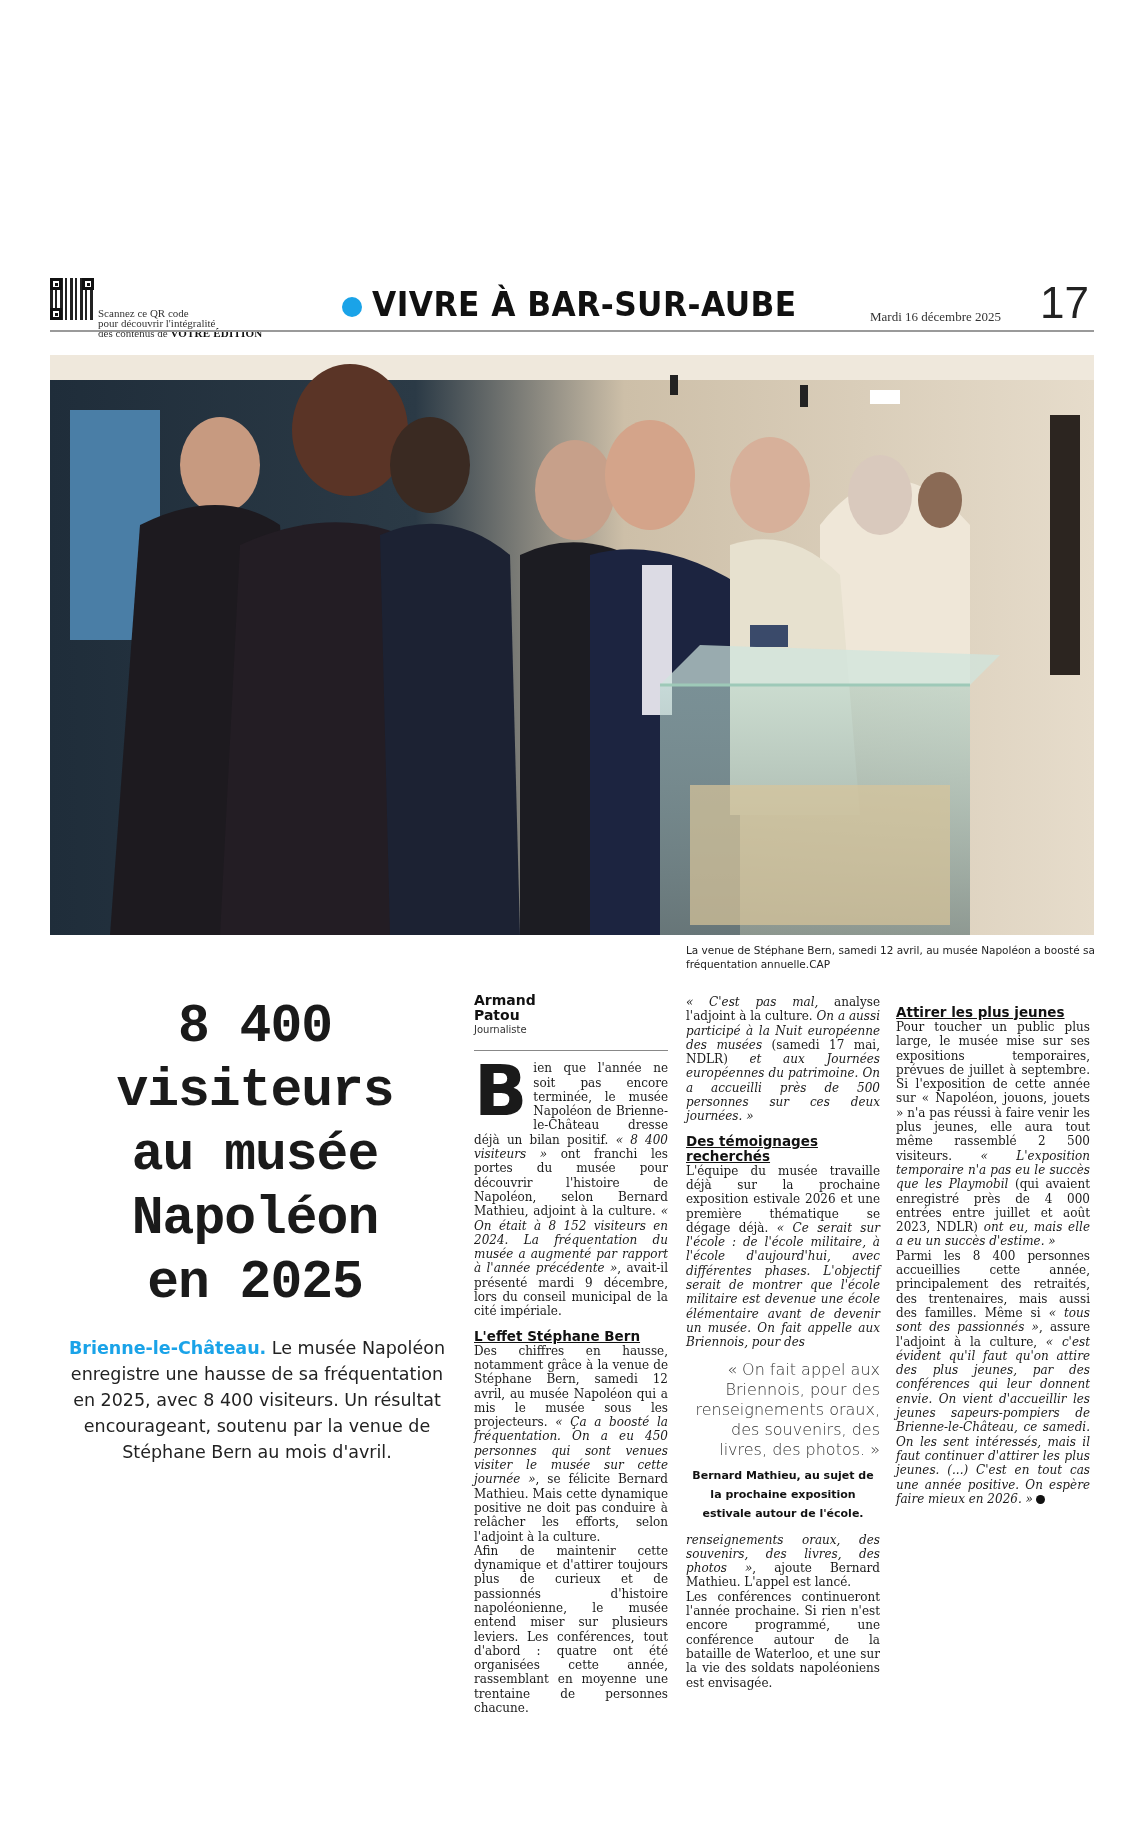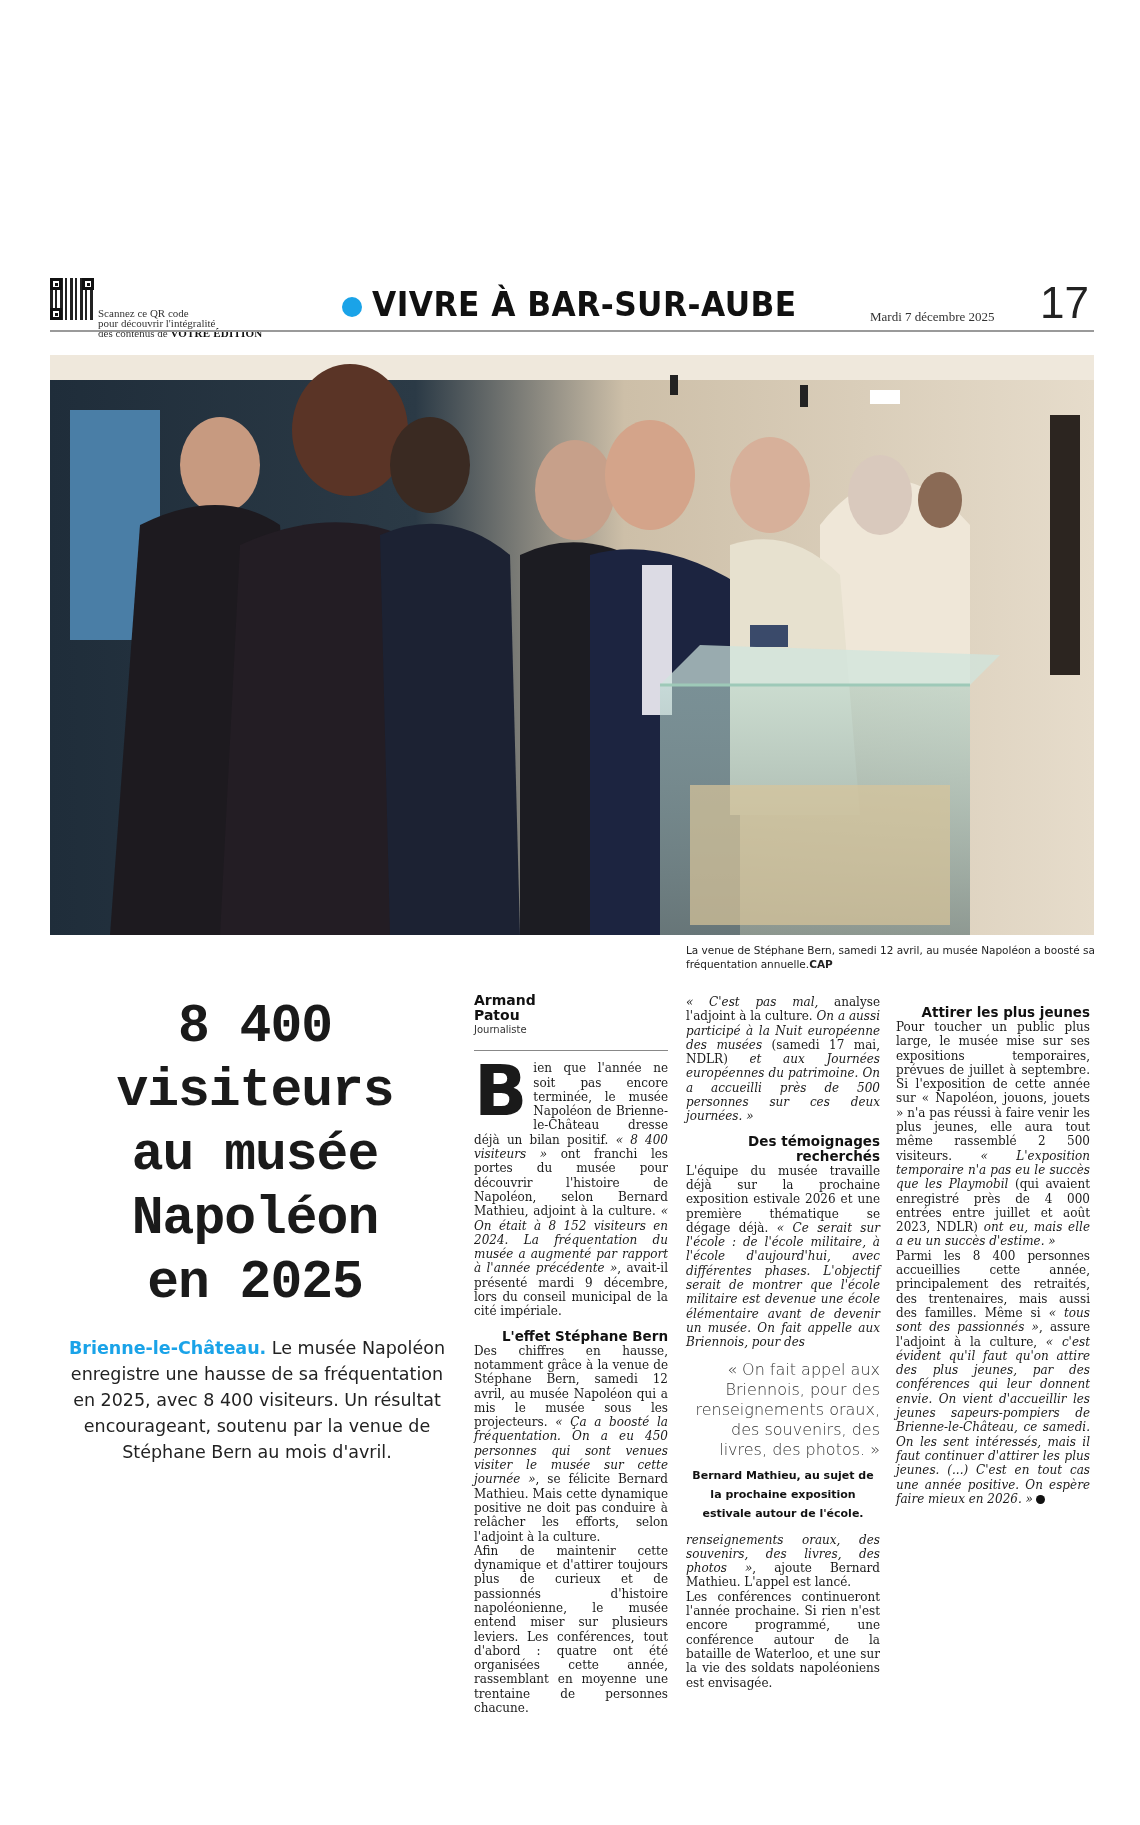--- a/index.html
+++ b/index.html
@@ -18,38 +18,38 @@
   .qr-text b { font-weight: 900; color: #111; letter-spacing: 0.2px; }
   .section-dot { position: absolute; left: 292px; top: 21px; width: 20px; height: 20px; border-radius: 50%; background: #1aa3e8; }
   .section-title { position: absolute; left: 322px; top: 8px; font-family: "DejaVu Sans", sans-serif; font-weight: 900; font-size: 34px; letter-spacing: 0.5px; color: #111; transform: scaleX(0.92); transform-origin: left; white-space: nowrap; }
   .date { position: absolute; left: 820px; top: 33px; font-family: "Liberation Serif", serif; font-size: 13px; color: #333; white-space: nowrap; }
   .page-num { position: absolute; left: 990px; top: 2px; font-family: "Liberation Sans", sans-serif; font-size: 44px; font-weight: 300; color: #222; }
 
   
   .photo { position: absolute; left: 50px; top: 355px; width: 1044px; height: 580px; overflow: hidden; background: #3a3a38; }
   .photo svg { display: block; }
   .caption { position: absolute; left: 686px; top: 943px; width: 420px; font-family: "DejaVu Sans", sans-serif; font-size: 10.5px; line-height: 14px; color: #222; }
-  .caption b { font-weight: 700; }
+  .caption b { font-weight: 400; }
 
   
   .headline { position: absolute; left: 60px; top: 995px; width: 390px; text-align: center; font-family: Liberation Mono, monospace; font-weight: 900; font-size: 53px; line-height: 64px; letter-spacing: -1px; color: #1a1a1a; }
   .headline span { display: block; }
   .chapo { position: absolute; left: 58px; top: 1335px; width: 398px; text-align: center; font-family: "DejaVu Sans", sans-serif; font-size: 17.5px; line-height: 26px; color: #222; }
   .chapo .loc { color: #1aa3e8; font-weight: 700; }
 
   
   .col { position: absolute; top: 993px; width: 194px; font-family: "DejaVu Serif", serif; font-size: 12px; line-height: 14.3px; color: #1a1a1a; text-align: justify; hyphens: auto; }
   .col1 { left: 474px; }
   .col2 { left: 686px; top: 995px; }
   .col3 { left: 896px; top: 995px; }
   .col i { font-style: italic; }
   .byline-name { font-family: "DejaVu Sans", sans-serif; font-weight: 900; font-size: 14px; line-height: 15px; color: #111; }
   .byline-role { font-family: "DejaVu Sans", sans-serif; font-size: 10px; color: #333; padding-bottom: 13px; border-bottom: 1px solid #888; margin-bottom: 10px; }
   .dropcap { float: left; font-family: "DejaVu Sans", sans-serif; font-weight: 900; font-size: 70px; line-height: 56px; height: 58px; margin: 2px 6px 0 0; color: #1a1a1a; }
-  .subhead { font-family: "DejaVu Sans", sans-serif; font-weight: 900; font-size: 13.5px; line-height: 15px; color: #111; margin-top: 10px; text-align: right; }
+  .subhead { font-family: "DejaVu Sans", sans-serif; font-weight: 900; font-size: 13.5px; line-height: 15px; color: #111; margin-top: 10px; text-align: left; text-decoration: underline; }
   .pullquote { font-family: "DejaVu Sans", sans-serif; font-size: 16px; line-height: 20px; text-align: right; color: #333; margin: 10px 0 6px; font-weight: 300; }
   .pullquote-attr { font-family: "DejaVu Sans", sans-serif; font-weight: 700; font-size: 11px; line-height: 19px; text-align: center; color: #111; margin-bottom: 10px; }
   .end-dot { display: inline-block; width: 9px; height: 9px; border-radius: 50%; background: #111; vertical-align: middle; margin-left: 3px; }
   p.para { margin: 0; }
 </style>
 </head>
 <body>
 
 <div class="header">
   <div class="qr">
@@ -57,21 +57,21 @@
     <div class="corner" style="right:0;top:0;"></div>
     <div class="corner" style="left:0;bottom:0;"></div>
   </div>
   <div class="qr-text">
     <div>Scannez ce QR code</div>
     <div>pour découvrir l'intégralité</div>
     <div><span>des contenus de</span> <b>VOTRE ÉDITION</b></div>
   </div>
   <div class="section-dot"></div>
   <div class="section-title">VIVRE À BAR-SUR-AUBE</div>
-  <div class="date">Mardi 7 décembre 2025</div>
+  <div class="date">Mardi 16 décembre 2025</div>
   <div class="page-num">17</div>
 </div>
 <div class="header-rule"></div>
 
 <div class="photo">
   <svg width="1044" height="580" viewBox="0 0 1044 580" xmlns="http://www.w3.org/2000/svg">
     <defs>
       <linearGradient id="wall" x1="0" y1="0" x2="1" y2="0">
         <stop offset="0" stop-color="#1f2d3a"></stop>
         <stop offset="0.35" stop-color="#2b3a46"></stop>

